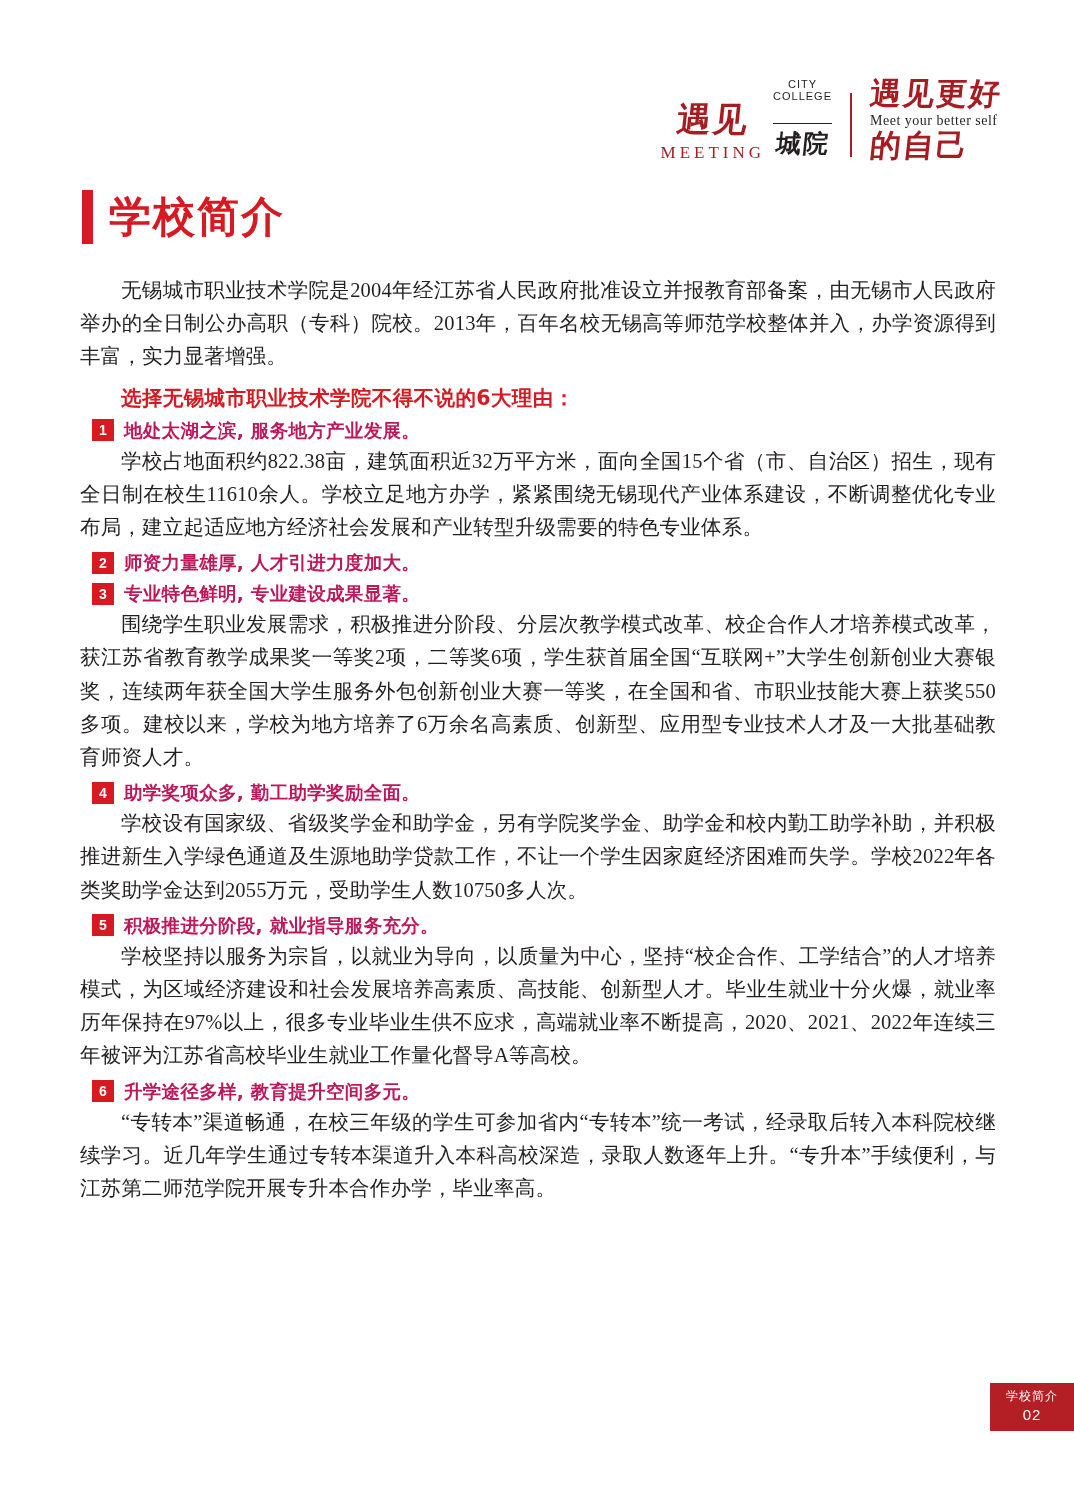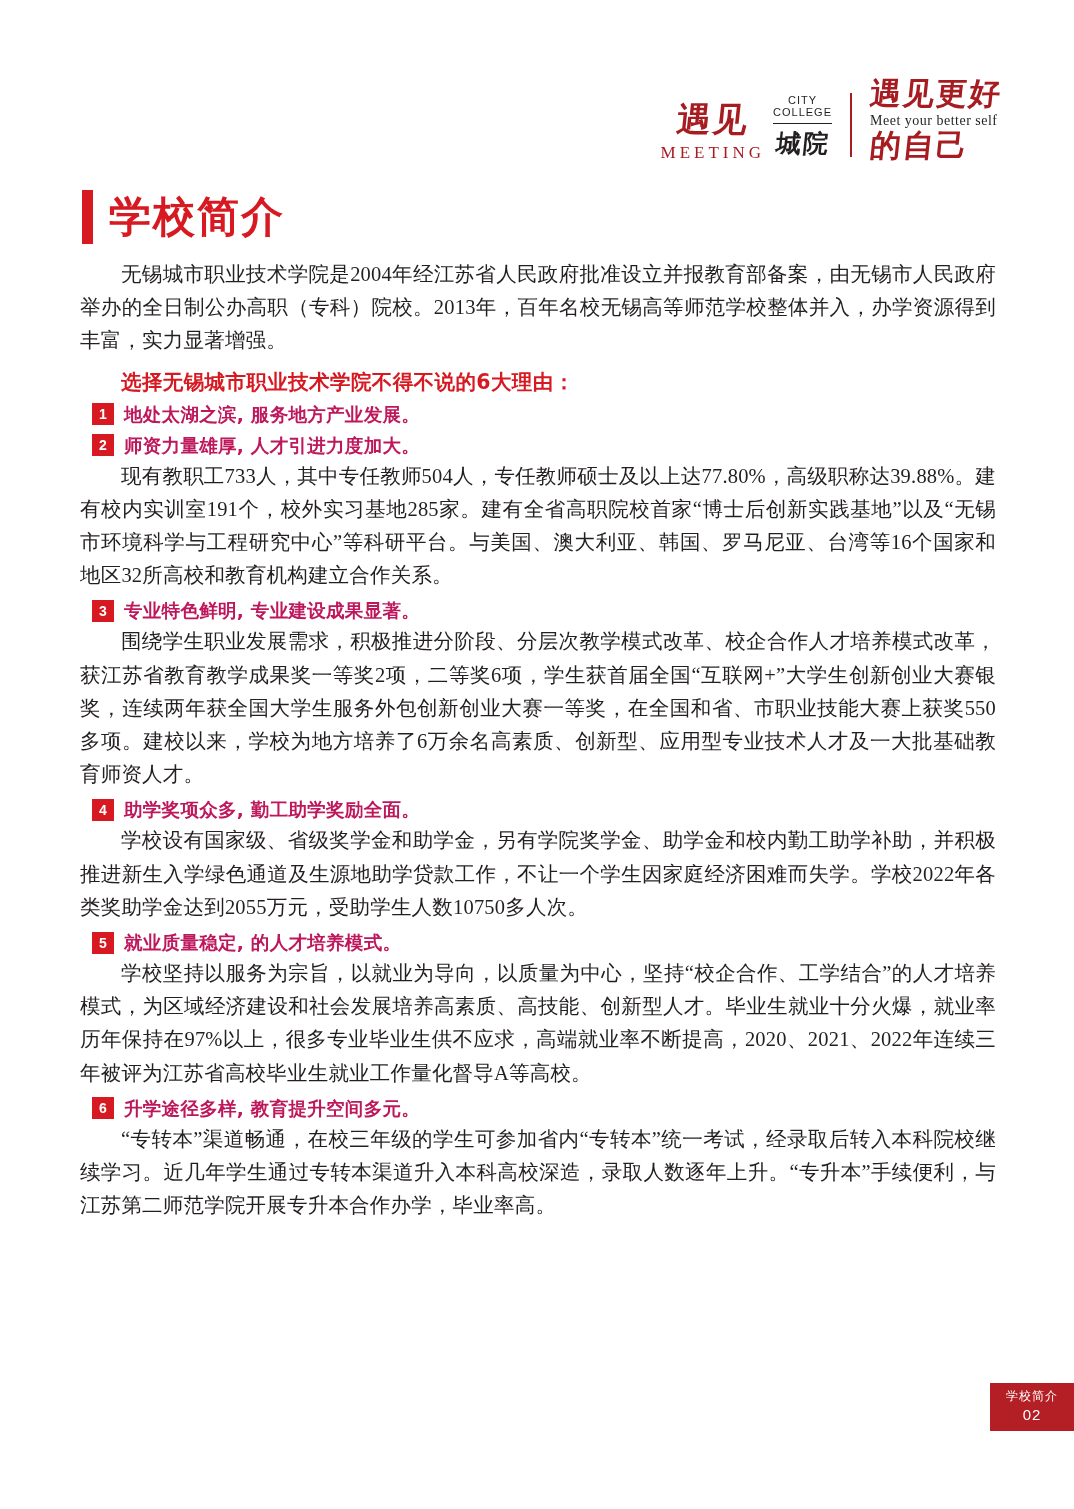--- a/index.html
+++ b/index.html
@@ -59,21 +59,21 @@
     font-size: 11px;
     letter-spacing: 1px;
     color: #231f20;
   }
   .logo-college {
     font-family: "Liberation Sans", sans-serif;
     font-size: 11px;
     letter-spacing: 1px;
     color: #231f20;
     border-bottom: 1px solid #231f20;
-    padding-bottom: 4px;
+    padding-bottom: 20px;
   }
   .logo-chengyuan {
     font-family: "DejaVu Serif", serif;
     font-size: 25px;
     font-weight: bold;
     color: #231f20;
     margin-top: 6px;
     letter-spacing: 2px;
     transform: skewX(-6deg);
   }
@@ -134,21 +134,21 @@
     font-size: 42px;
     font-weight: bold;
     color: #d71921;
     letter-spacing: 2px;
     line-height: 1;
   }
 
   
   .content {
     position: absolute;
-    top: 258px;
+    top: 274px;
     left: 80px;
     width: 916px;
   }
   p.para {
     margin: 0 0 2px 0;
     font-size: 20.5px;
     line-height: 1.62;
     text-indent: 2em;
     text-align: justify;
     letter-spacing: 0.2px;
@@ -246,42 +246,42 @@
 <div class="content">
 
   <p class="para">无锡城市职业技术学院是2004年经江苏省人民政府批准设立并报教育部备案，由无锡市人民政府举办的全日制公办高职（专科）院校。2013年，百年名校无锡高等师范学校整体并入，办学资源得到丰富，实力显著增强。</p>
 
   <div class="subhead">选择无锡城市职业技术学院不得不说的6大理由：</div>
 
   <div class="reason-head">
     <span class="reason-num">1</span>
     <span class="reason-text">地处太湖之滨, 服务地方产业发展。</span>
   </div>
+  <p class="para">学校占地面积约822.38亩，建筑面积近32万平方米，面向全国15个省（市、自治区）招生，现有全日制在校生11610余人。学校立足地方办学，紧紧围绕无锡现代产业体系建设，不断调整优化专业布局，建立起适应地方经济社会发展和产业转型升级需要的特色专业体系。</p>
 
   <div class="reason-head">
     <span class="reason-num">2</span>
     <span class="reason-text">师资力量雄厚, 人才引进力度加大。</span>
   </div>
-  <p class="para">现有教职工733人，其中专任教师504人，专任教师硕士及以上达77.80%，高级职称达39.88%。建有校内实训室191个，校外实习基地285家。建有全省高职院校首家“博士后创新实践基地”以及“无锡市环境科学与工程研究中心”等科研平台。与美国、澳大利亚、韩国、罗马尼亚、台湾等16个国家和地区32所高校和教育机构建立合作关系。</p>
 
   <div class="reason-head">
     <span class="reason-num">3</span>
     <span class="reason-text">专业特色鲜明, 专业建设成果显著。</span>
   </div>
   <p class="para">围绕学生职业发展需求，积极推进分阶段、分层次教学模式改革、校企合作人才培养模式改革，获江苏省教育教学成果奖一等奖2项，二等奖6项，学生获首届全国“互联网+”大学生创新创业大赛银奖，连续两年获全国大学生服务外包创新创业大赛一等奖，在全国和省、市职业技能大赛上获奖550多项。建校以来，学校为地方培养了6万余名高素质、创新型、应用型专业技术人才及一大批基础教育师资人才。</p>
 
   <div class="reason-head">
     <span class="reason-num">4</span>
     <span class="reason-text">助学奖项众多, 勤工助学奖励全面。</span>
   </div>
   <p class="para">学校设有国家级、省级奖学金和助学金，另有学院奖学金、助学金和校内勤工助学补助，并积极推进新生入学绿色通道及生源地助学贷款工作，不让一个学生因家庭经济困难而失学。学校2022年各类奖助学金达到2055万元，受助学生人数10750多人次。</p>
 
   <div class="reason-head">
     <span class="reason-num">5</span>
-    <span class="reason-text">就业质量稳定, 的人才培养模式。</span>
+    <span class="reason-text">积极推进分阶段, 就业指导服务充分。</span>
   </div>
   <p class="para">学校坚持以服务为宗旨，以就业为导向，以质量为中心，坚持“校企合作、工学结合”的人才培养模式，为区域经济建设和社会发展培养高素质、高技能、创新型人才。毕业生就业十分火爆，就业率历年保持在97%以上，很多专业毕业生供不应求，高端就业率不断提高，2020、2021、2022年连续三年被评为江苏省高校毕业生就业工作量化督导A等高校。</p>
 
   <div class="reason-head">
     <span class="reason-num">6</span>
     <span class="reason-text">升学途径多样, 教育提升空间多元。</span>
   </div>
   <p class="para">“专转本”渠道畅通，在校三年级的学生可参加省内“专转本”统一考试，经录取后转入本科院校继续学习。近几年学生通过专转本渠道升入本科高校深造，录取人数逐年上升。“专升本”手续便利，与江苏第二师范学院开展专升本合作办学，毕业率高。</p>
 
 </div>

